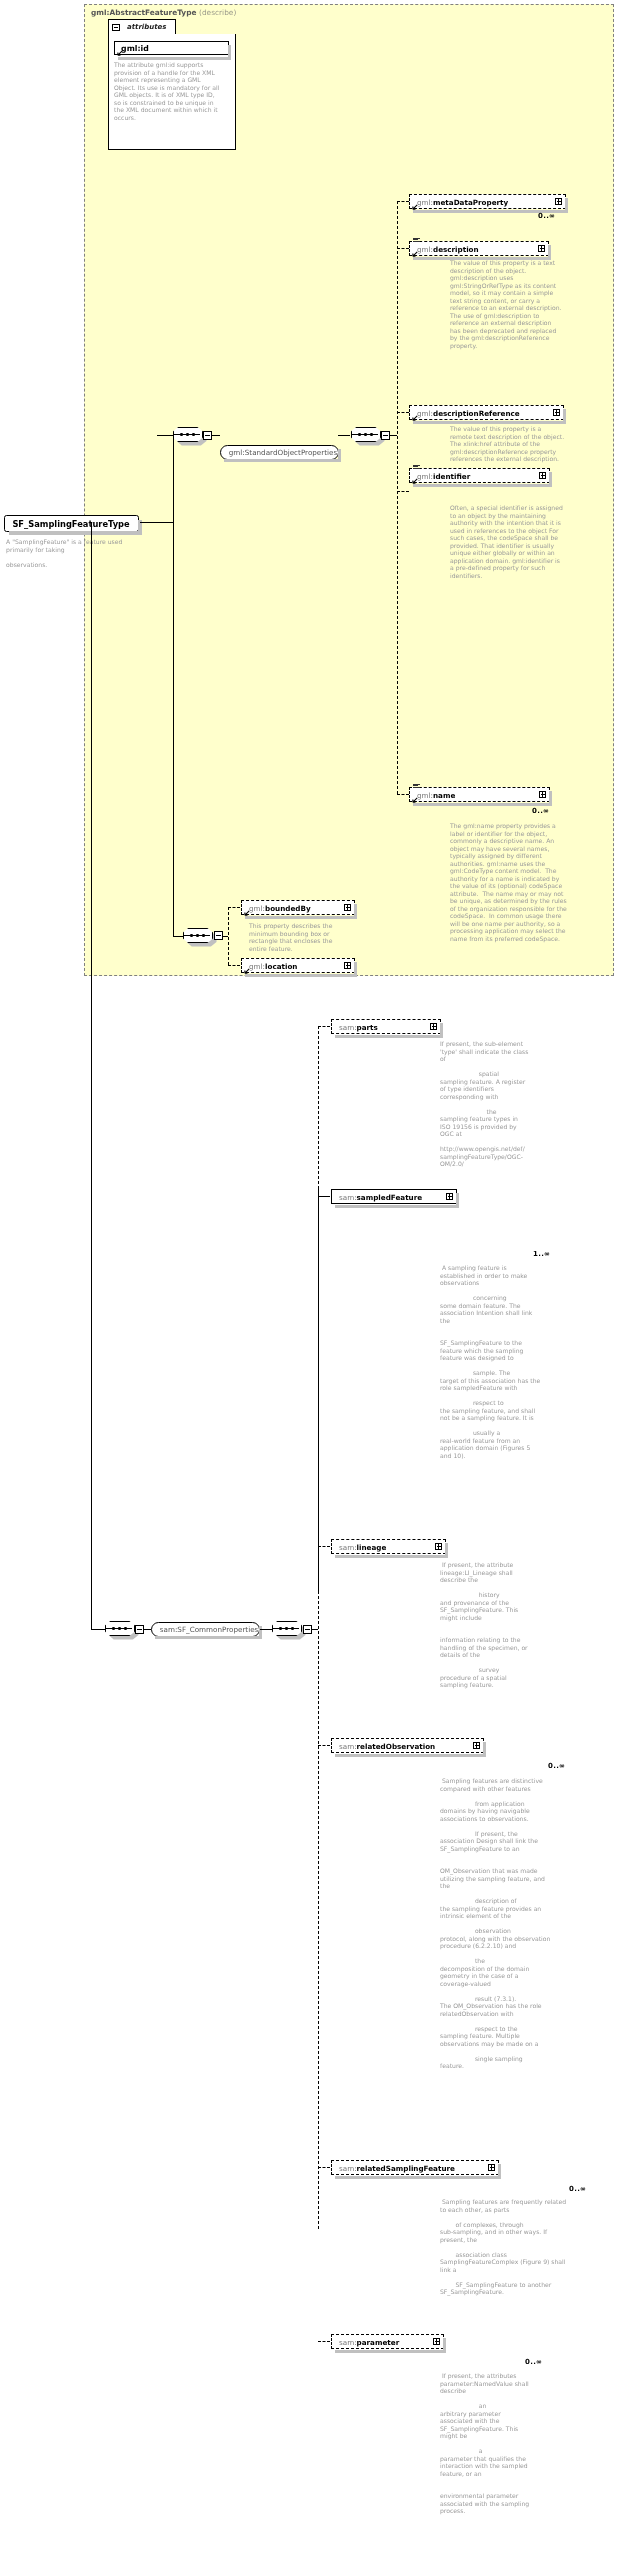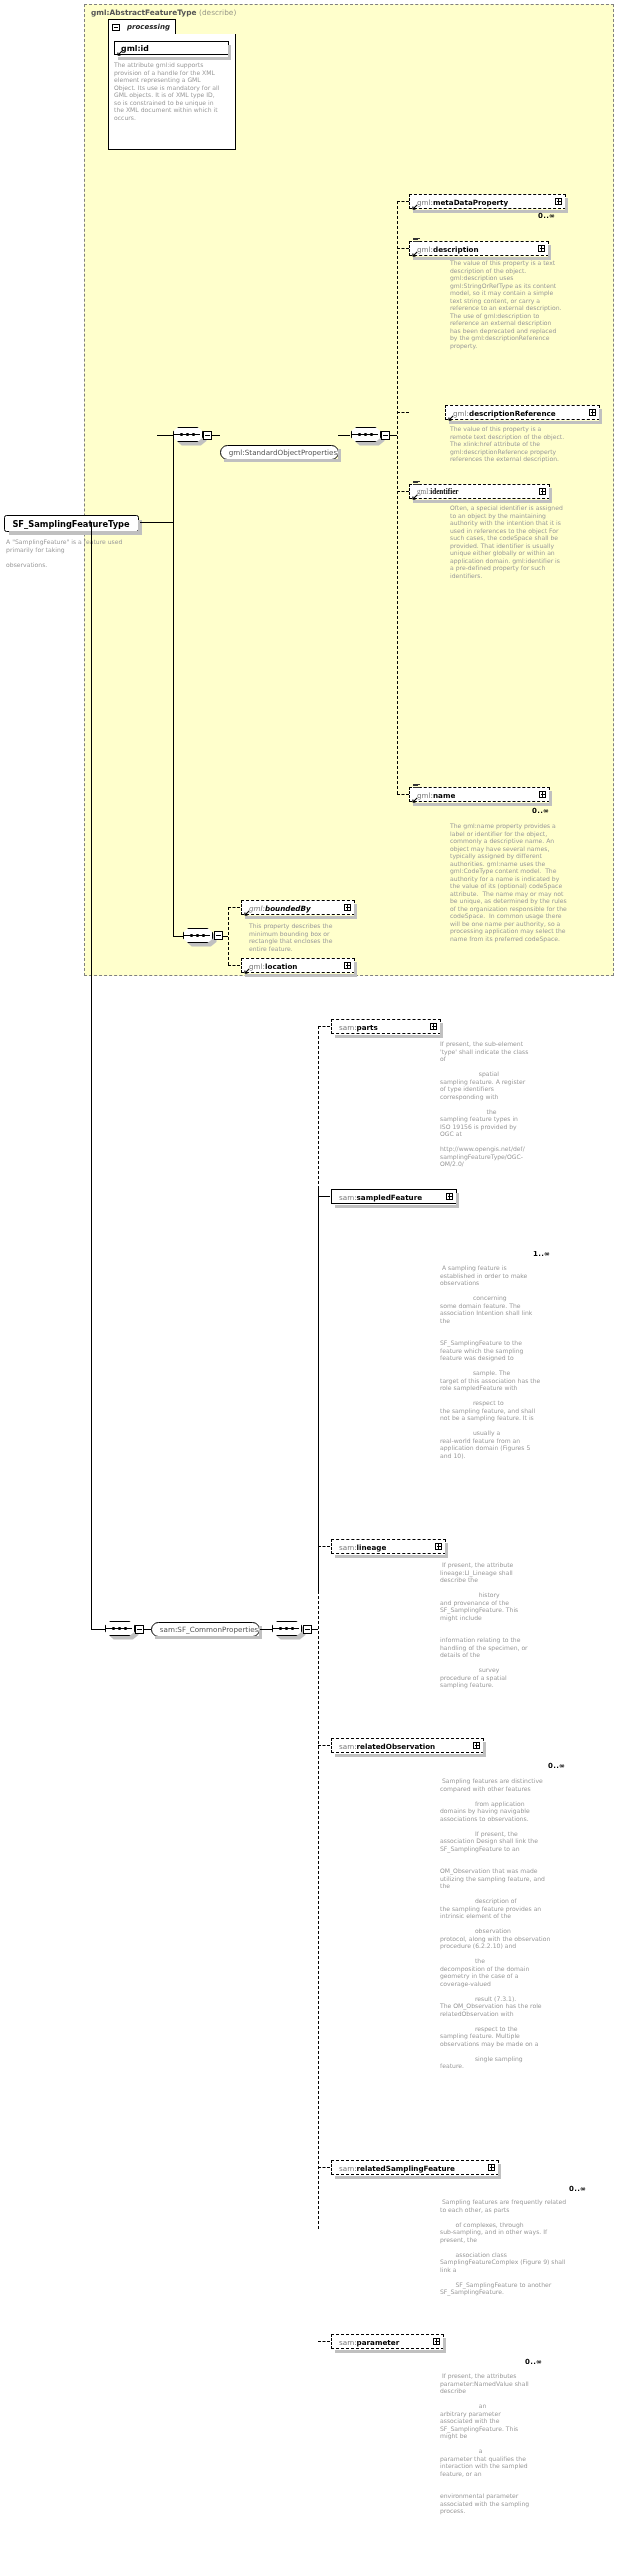--- a/index.html
+++ b/index.html
@@ -139,21 +139,21 @@
 <body>
 
 <div class="abs" id="ext-panel"></div>
 <div class="abs" id="ext-title">
   <span>gml:AbstractFeatureType</span>
   <span class="ext-kind">(describe)</span>
 </div>
 
 <div class="abs" id="attr-box"></div>
 <div class="abs" id="attr-minus"></div>
-<div class="abs" id="attr-label">processing</div>
+<div class="abs" id="attr-label">attributes</div>
 <div class="abs" id="attr-body"></div>
 
 <div class="node shadow" style="left:114px;top:41px;width:115px;height:14px;">
   <span class="nlabel" style="left:6.1px;top:0.9px;font-size:7.8px;"><span class="nm">gml:id</span></span>
   <span class="refarrow">
     <svg width="6.1" height="6.1" viewBox="0 0 7 7">
         <path d="M6 1 L1 6 M1 6 L1 3 M1 6 L4 6" stroke="#000" fill="none" stroke-width="1.2"></path>
       </svg>
   </span>
 </div>
@@ -243,36 +243,36 @@
     </span>
   <span class="refarrow">
     <svg width="6.1" height="6.1" viewBox="0 0 7 7">
         <path d="M6 1 L1 6 M1 6 L1 3 M1 6 L4 6" stroke="#000" fill="none" stroke-width="1.2"></path>
       </svg>
   </span>
 </div>
 <div class="doc" style="left:450px;top:259px;width:112px;">The value of this property is a text description of the object. gml:description uses gml:StringOrRefType as its content model, so it may contain a simple text string content, or carry a reference to an external description. The use of gml:description to reference an external description has been deprecated and replaced by the gml:descriptionReference property.</div>
 
 <div class="dln" style="left:397px;top:412px;width:12.2px;"></div>
-<div class="node dashed shadow" style="left:409px;top:405px;width:155px;margin-left:36px;">
+<div class="node dashed shadow" style="left:409px;top:405px;width:155px;">
   <span class="nlabel"><span class="ns">gml:</span><span class="nm">descriptionReference</span></span>
   <span class="plus">
       <i></i>
       <b></b>
     </span>
   <span class="refarrow">
     <svg width="6.1" height="6.1" viewBox="0 0 7 7">
         <path d="M6 1 L1 6 M1 6 L1 3 M1 6 L4 6" stroke="#000" fill="none" stroke-width="1.2"></path>
       </svg>
   </span>
 </div>
 <div class="doc" style="left:450px;top:425px;width:115px;">The value of this property is a remote text description of the object. The xlink:href attribute of the gml:descriptionReference property references the external description.</div>
 
 <div class="dln" style="left:397px;top:491px;width:12.2px;"></div>
-<div class="node dashed shadow" style="left:409px;top:484px;width:141px;font-family:Liberation Serif, serif;">
+<div class="node dashed shadow" style="left:409px;top:468px;width:141px;">
   <span class="nlabel"><span class="ns">gml:</span><span class="nm">identifier</span></span>
   <span class="plus">
       <i></i>
       <b></b>
     </span>
   <span class="doclines">
       <i></i>
       <i></i>
       <i></i>
     </span>
@@ -316,21 +316,21 @@
       <i></i>
     </div>
 </div>
 <div class="tog" style="left:214px;top:931px;">
     <b></b>
   </div>
 <div class="ln hl" style="left:222px;top:936px;width:6.1px;"></div>
 <div class="dvl" style="left:228px;top:907px;height:58px;"></div>
 
 <div class="dln" style="left:228px;top:907px;width:12.2px;"></div>
-<div class="node dashed shadow" style="left:241px;top:900px;width:114px;font-style:italic;">
+<div class="node dashed shadow" style="left:241px;top:900px;width:114px;">
   <span class="nlabel"><span class="ns">gml:</span><span class="nm">boundedBy</span></span>
   <span class="plus">
       <i></i>
       <b></b>
     </span>
   <span class="refarrow">
     <svg width="6.1" height="6.1" viewBox="0 0 7 7">
         <path d="M6 1 L1 6 M1 6 L1 3 M1 6 L4 6" stroke="#000" fill="none" stroke-width="1.2"></path>
       </svg>
   </span>

